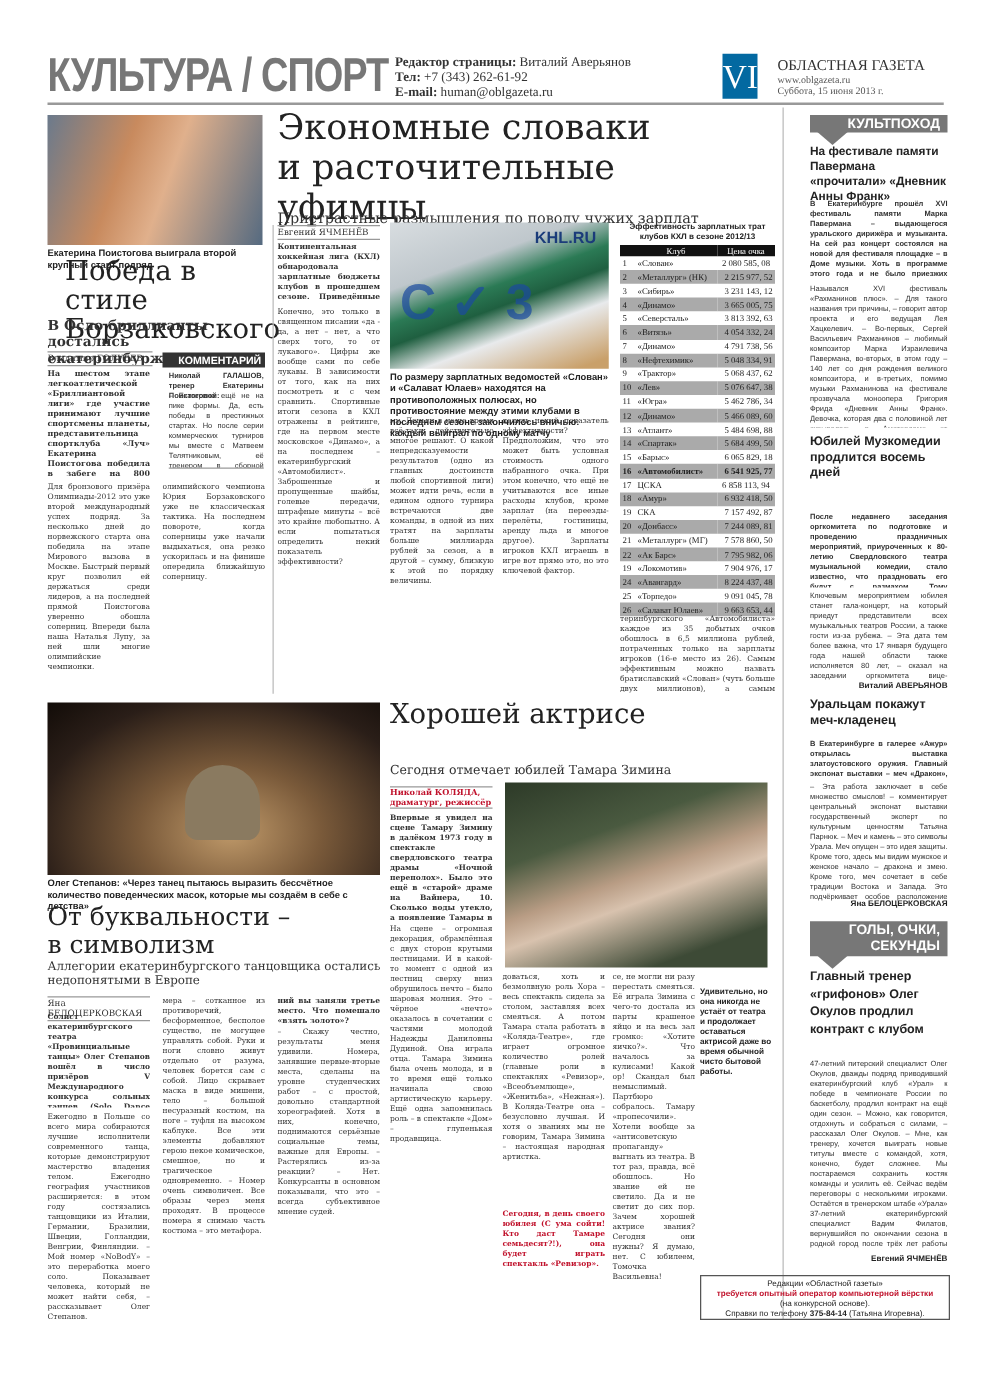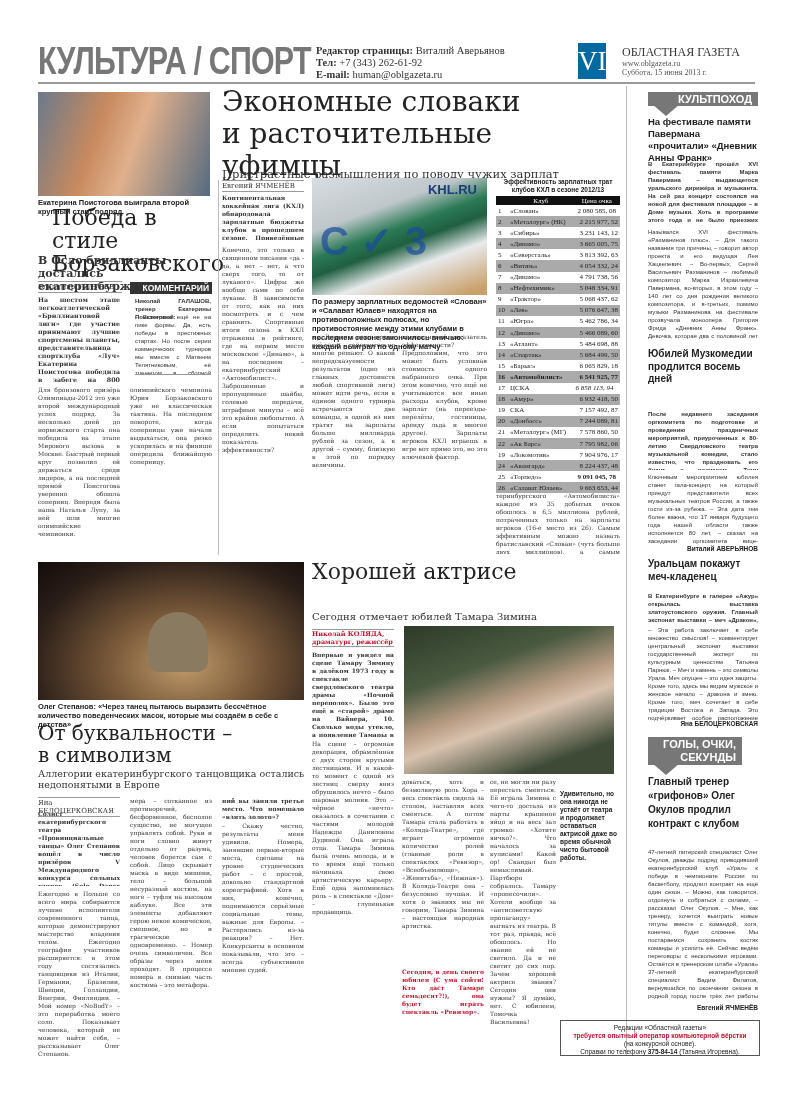--- a/index.html
+++ b/index.html
@@ -172,21 +172,21 @@
           <td style="text-align: right;">6 065 829, 18</td>
         </tr>
         <tr class="bold">
           <td>16</td>
           <td>«Автомобилист»</td>
           <td style="text-align: right;">6 541 925, 77</td>
         </tr>
         <tr>
           <td>17</td>
           <td>ЦСКА</td>
-          <td style="text-align: left; font-style: italic;">6 858 113, 94</td>
+          <td style="text-align: center;">6 858 113, 94</td>
         </tr>
         <tr>
           <td>18</td>
           <td>«Амур»</td>
           <td style="text-align: right;">6 932 418, 50</td>
         </tr>
         <tr>
           <td>19</td>
           <td>СКА</td>
           <td style="text-align: right;">7 157 492, 87</td>
@@ -212,21 +212,21 @@
           <td style="text-align: right;">7 904 976, 17</td>
         </tr>
         <tr>
           <td>24</td>
           <td>«Авангард»</td>
           <td style="text-align: right;">8 224 437, 48</td>
         </tr>
         <tr>
           <td>25</td>
           <td>«Торпедо»</td>
-          <td style="text-align: center; font-weight: bold;">9 091 045, 78</td>
+          <td style="text-align: right;">9 091 045, 78</td>
         </tr>
         <tr>
           <td>26</td>
           <td>«Салават Юлаев»</td>
           <td style="text-align: right;">9 663 653, 44</td>
         </tr>
       </tbody>
   </table>
 </div>
 <div class="abs txt" style="left:496px;top:492px;width:124px;height:62px">теринбургского «Автомобилиста» каждое из 35 добытых очков обошлось в 6,5 миллиона рублей, потраченных только на зарплаты игроков (16-е место из 26). Самым эффективным можно назвать братиславский «Слован» (чуть больше двух миллионов), а самым неэффективным – уфимский «Салават Юлаев» (более 9,5 миллиона рублей).</div>
@@ -244,21 +244,21 @@
 <div class="abs rhl" style="left:648px;top:348px;width:110px;font-size:10px">Юбилей Музкомедии продлится восемь дней</div>
 <div class="abs stxt" style="left:648px;top:410px;width:110px;height:60px;font-weight:bold">После недавнего заседания оргкомитета по подготовке и проведению праздничных мероприятий, приуроченных к 80-летию Свердловского театра музыкальной комедии, стало известно, что праздновать его будут с размахом. Тому свидетельство, что торжественные мероприятия продлятся 8 дней – с 18 по 25 сентября. Поэтому в Музкомедии праздник называют «Юбилейной октавой».</div>
 <div class="abs stxt" style="left:648px;top:473px;width:110px;height:72px">Ключевым мероприятием юбилея станет гала-концерт, на который приедут представители всех музыкальных театров России, а также гости из-за рубежа. – Эта дата тем более важна, что 17 января будущего года нашей области также исполняется 80 лет, – сказал на заседании оргкомитета вице-губернатор – руководитель администрации губернатора Яков Силин. – Поэтому достойный театр должен достойно отметить юбилей, нам необходимо основательно подготовиться к этой дате.</div>
 <div class="abs sig" style="left:648px;top:545px;width:110px">Виталий АВЕРЬЯНОВ</div>
 
 <div class="abs rhl" style="left:648px;top:558px;width:110px;font-size:10px">Уральцам покажут меч-кладенец</div>
 <div class="abs stxt" style="left:648px;top:592px;width:110px;height:32px;font-weight:bold">В Екатеринбурге в галерее «Ажур» открылась выставка златоустовского оружия. Главный экспонат выставки – меч «Дракон», пронзающий друзу кристаллов аметиста.</div>
 <div class="abs stxt" style="left:648px;top:626px;width:110px;height:96px">– Эта работа заключает в себе множество смыслов! – комментирует центральный экспонат выставки государственный эксперт по культурным ценностям Татьяна Парнюк. – Меч и камень – это символы Урала. Меч опущен – это идея защиты. Кроме того, здесь мы видим мужское и женское начало – дракона и змею. Кроме того, меч сочетает в себе традиции Востока и Запада. Это подчёркивает особое расположение Урала. На экспозиции представлены не только разные виды оружия, но и предметы быта – визитницы, фляги, подстаканники.</div>
 <div class="abs sig" style="left:648px;top:720px;width:110px">Яна БЕЛОЦЕРКОВСКАЯ</div>
 
-<div class="rubric" style="left:648px;top:737px;width:94px;height:28px;font-size:11px;line-height:13px;padding-top:1px">
+<div class="rubric" style="left:648px;top:737px;width:110px;height:28px;font-size:11px;line-height:13px;padding-top:1px">
   <span>ГОЛЫ, ОЧКИ, СЕКУНДЫ</span>
   <div class="tri"></div>
 </div>
 <div class="abs rhl" style="left:648px;top:775px;width:110px;font-size:10px;line-height:14px">Главный тренер «грифонов» Олег Окулов продлил контракт с клубом</div>
 <div class="abs stxt" style="left:648px;top:848px;width:110px;height:152px">47-летний питерский специалист Олег Окулов, дважды подряд приводивший екатеринбургский клуб «Урал» к победе в чемпионате России по баскетболу, продлил контракт на ещё один сезон. – Можно, как говорится, отдохнуть и собраться с силами, – рассказал Олег Окулов. – Мне, как тренеру, хочется выиграть новые титулы вместе с командой, хотя, конечно, будет сложнее. Мы постараемся сохранить костяк команды и усилить её. Сейчас ведём переговоры с несколькими игроками. Остаётся в тренерском штабе «Урала» 37-летний екатеринбургский специалист Вадим Филатов, вернувшийся по окончании сезона в родной город после трёх лет работы во Владивостоке и Ростове-на-Дону.</div>
 <div class="abs sig" style="left:648px;top:1004px;width:110px">Евгений ЯЧМЕНЁВ</div>
 
 <div class="abs ad">
   <div>Редакции «Областной газеты»</div>
   <div class="red">требуется опытный оператор компьютерной вёрстки</div>

